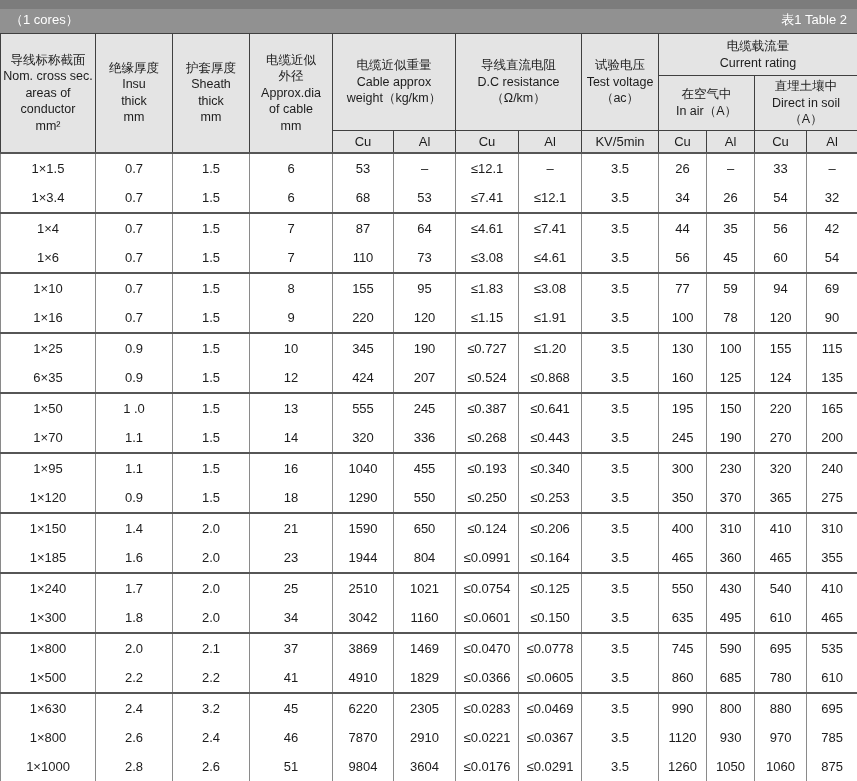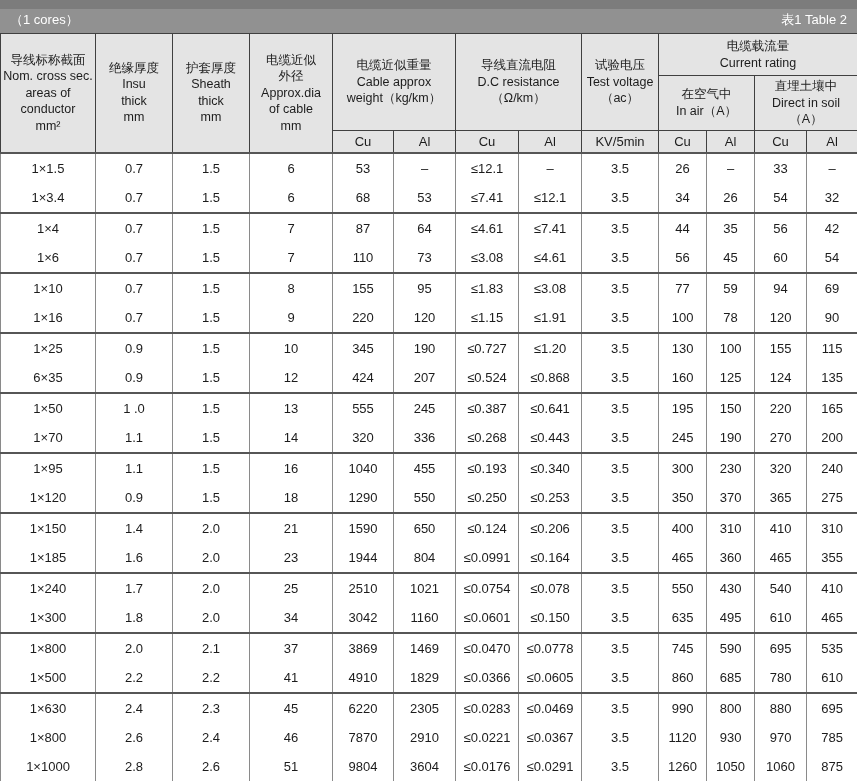--- a/index.html
+++ b/index.html
@@ -335,21 +335,21 @@
         <td>355</td>
       </tr>
       <tr class="group-start">
         <td>1×240</td>
         <td>1.7</td>
         <td>2.0</td>
         <td>25</td>
         <td>2510</td>
         <td>1021</td>
         <td>≤0.0754</td>
-        <td>≤0.078</td>
+        <td>≤0.125</td>
         <td>3.5</td>
         <td>550</td>
         <td>430</td>
         <td>540</td>
         <td>410</td>
       </tr>
       <tr>
         <td>1×300</td>
         <td>1.8</td>
         <td>2.0</td>
@@ -390,21 +390,21 @@
         <td>≤0.0605</td>
         <td>3.5</td>
         <td>860</td>
         <td>685</td>
         <td>780</td>
         <td>610</td>
       </tr>
       <tr class="group-start">
         <td>1×630</td>
         <td>2.4</td>
-        <td>2.3</td>
+        <td>3.2</td>
         <td>45</td>
         <td>6220</td>
         <td>2305</td>
         <td>≤0.0283</td>
         <td>≤0.0469</td>
         <td>3.5</td>
         <td>990</td>
         <td>800</td>
         <td>880</td>
         <td>695</td>

